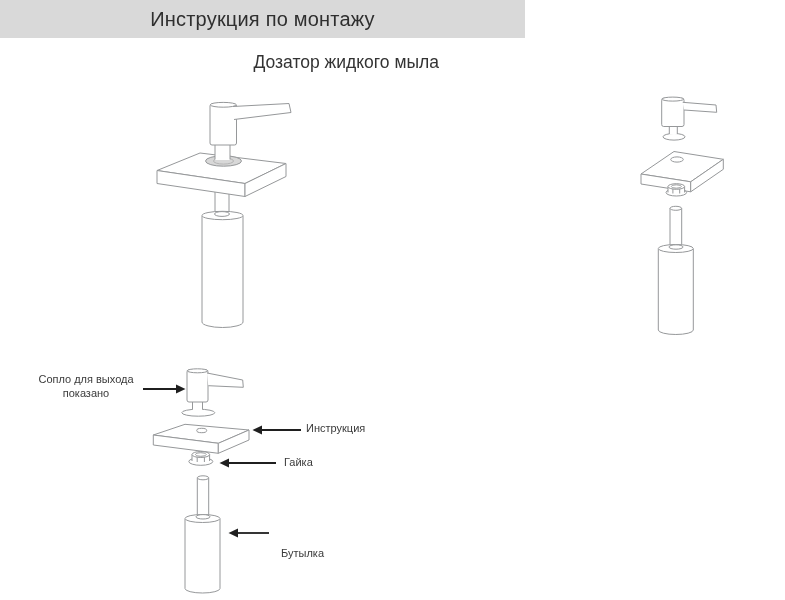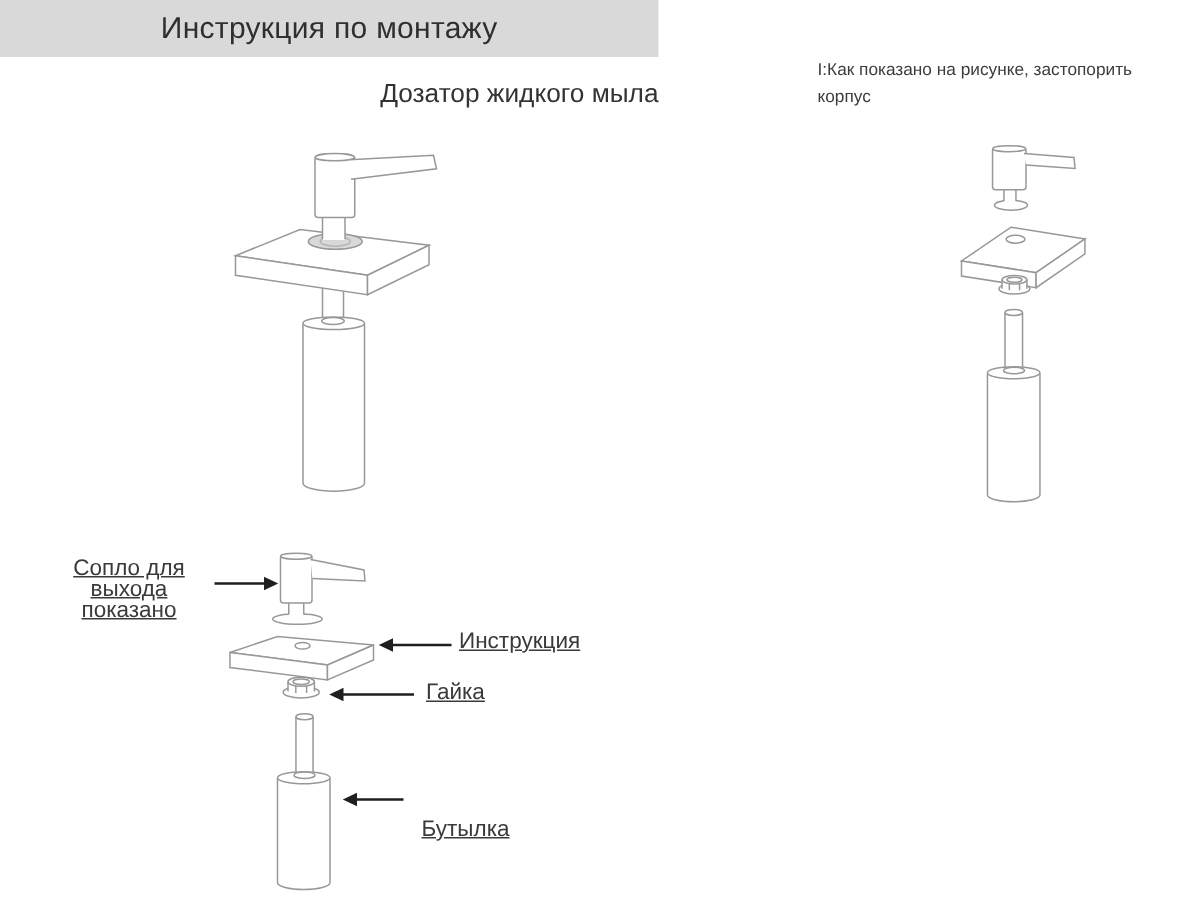--- a/index.html
+++ b/index.html
@@ -3,49 +3,48 @@
 <meta charset="utf-8">
 <style>
   html,body{margin:0;padding:0;background:#ffffff;}
   body{
     width:785px;height:600px;position:relative;overflow:hidden;
     font-family:"Liberation Sans","DejaVu Sans",sans-serif;color:#333333;
     -webkit-font-smoothing:antialiased;
   }
   .abs{position:absolute;}
   .title-bar{
-    left:0;top:0;width:439px;height:38px;background:#d9d9d9;
+    left:0;top:0;width:525px;height:38px;background:#d9d9d9;
     display:flex;align-items:center;justify-content:center;
   }
   .title-bar .t{font-size:20px;color:#2f2f2f;letter-spacing:.2px;}
   .subtitle{
     left:0;top:52px;width:439px;text-align:right;
     font-size:17.5px;color:#333333;
   }
   .instruction{
     left:545px;top:39px;width:232px;
     font-size:11.5px;line-height:17.5px;color:#3d3d3d;
   }
   .part-label{
-    font-size:15px;color:#3a3a3a;line-height:14px;white-space:nowrap;text-decoration:underline;
+    font-size:11px;color:#3a3a3a;line-height:14px;white-space:nowrap;
   }
   .part-label.center{text-align:center;white-space:normal;}
   svg{display:block;}
 </style>
 </head>
 <body>
 
 <div class="abs title-bar">
   <div class="t">Инструкция по монтажу</div>
 </div>
 
 <div class="abs subtitle">Дозатор жидкого мыла</div>
 
 <div class="abs instruction">
-  <div>I:Как показано на рисунке, застопорить корпус</div>
 </div>
 
 <svg class="abs" style="left:150px;top:93px" width="150" height="245" viewBox="0 0 150 245">
   <g stroke="#96989a" stroke-width="1" fill="none">
 
     <g>
       <rect x="65" y="88" width="14" height="34" fill="#ffffff" stroke="none"></rect>
       <path d="M65,88 V122 M79,88 V122"></path>
     </g>
 

